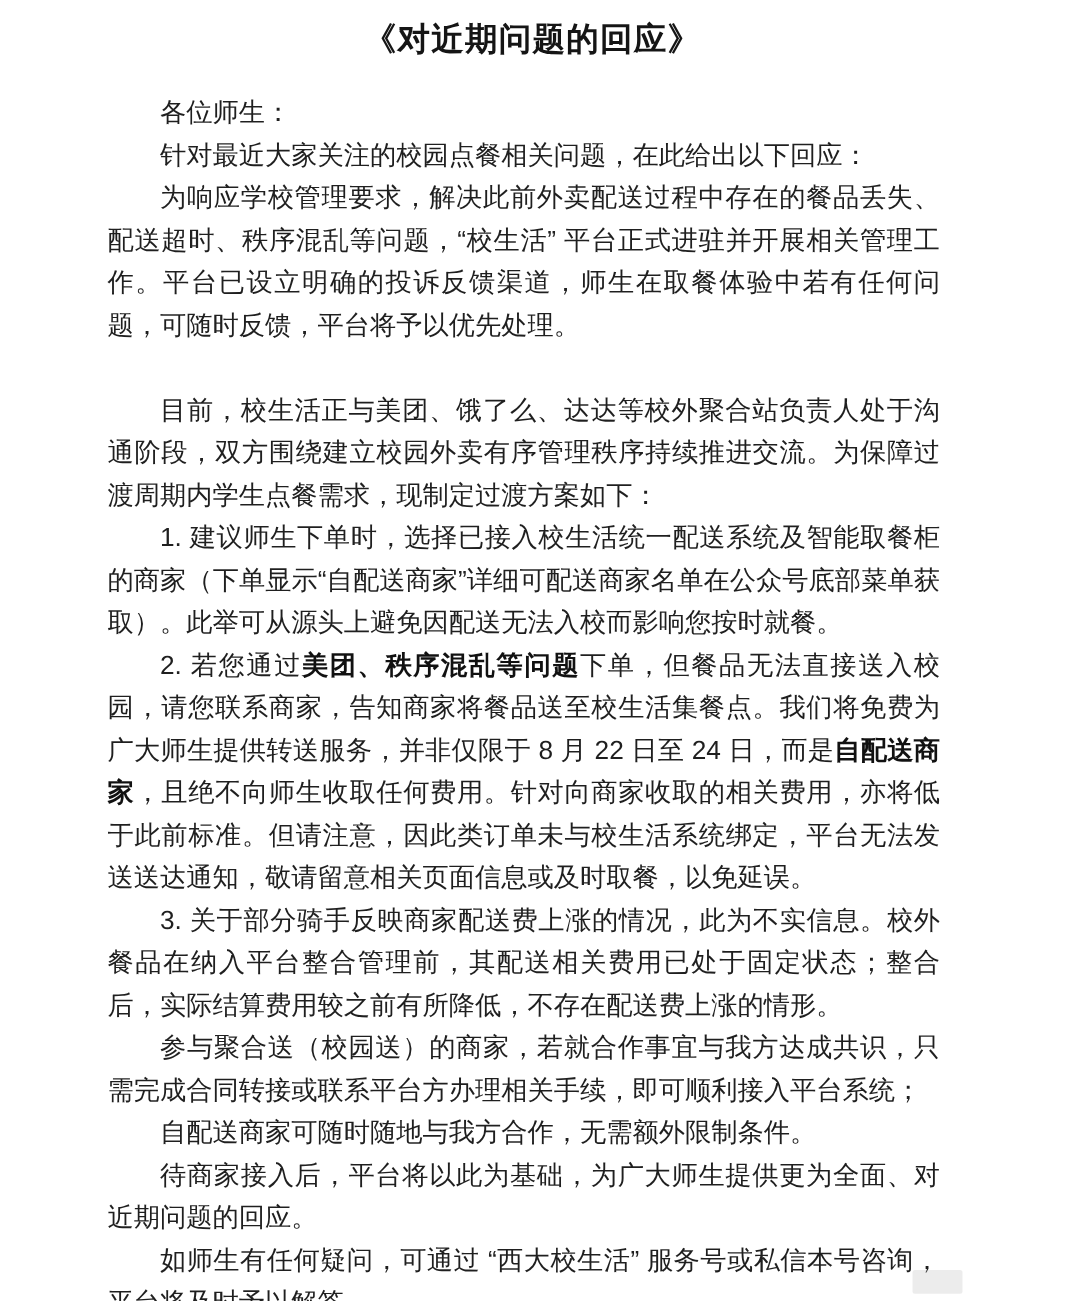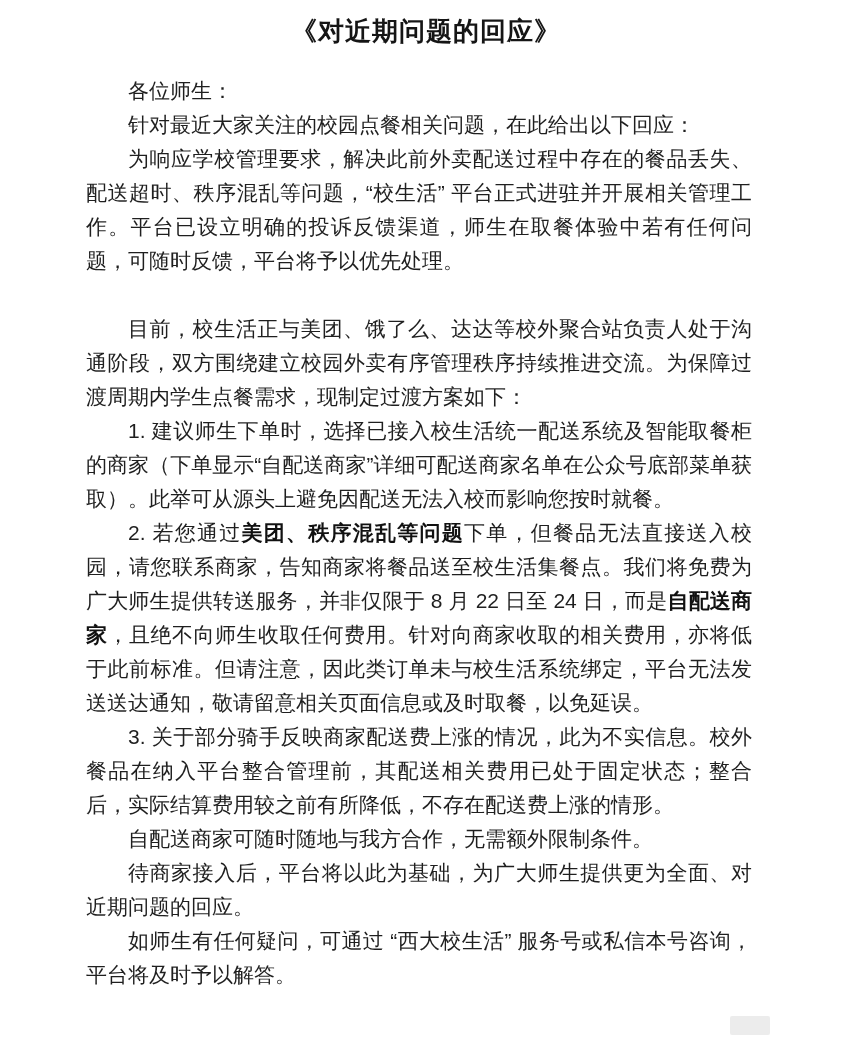--- a/index.html
+++ b/index.html
@@ -64,19 +64,20 @@
 
   <div class="body" id="doc-body">
       <p class="para"><span>各位师生：</span></p>
       <p class="para"><span>针对最近大家关注的校园点餐相关问题，在此给出以下回应：</span></p>
       <p class="para"><span>为响应学校管理要求，解决此前外卖配送过程中存在的餐品丢失、配送超时、秩序混乱等问题，“校生活” 平台正式进驻并开展相关管理工作。平台已设立明确的投诉反馈渠道，师生在取餐体验中若有任何问题，可随时反馈，平台将予以优先处理。</span></p>
       <p class="blank-line"></p>
       <p class="para"><span>目前，校生活正与美团、饿了么、达达等校外聚合站负责人处于沟通阶段，双方围绕建立校园外卖有序管理秩序持续推进交流。为保障过渡周期内学生点餐需求，现制定过渡方案如下：</span></p>
       <p class="para"><span>1. 建议师生下单时，选择已接入校生活统一配送系统及智能取餐柜的商家（下单显示“自配送商家”详细可配送商家名单在公众号底部菜单获取）。此举可从源头上避免因配送无法入校而影响您按时就餐。</span></p>
       <p class="para"><span>2. 若您通过</span><span class="bold">美团、秩序混乱等问题</span><span>下单，但餐品无法直接送入校园，请您联系商家，告知商家将餐品送至校生活集餐点。我们将免费为广大师生提供转送服务，并非仅限于 8 月 22 日至 24 日，而是</span><span class="bold">自配送商家</span><span>，且绝不向师生收取任何费用。针对向商家收取的相关费用，亦将低于此前标准。但请注意，因此类订单未与校生活系统绑定，平台无法发送送达通知，敬请留意相关页面信息或及时取餐，以免延误。</span></p>
       <p class="para"><span>3. 关于部分骑手反映商家配送费上涨的情况，此为不实信息。校外餐品在纳入平台整合管理前，其配送相关费用已处于固定状态；整合后，实际结算费用较之前有所降低，不存在配送费上涨的情形。</span></p>
+      <p class="para"><span>参与聚合送（校园送）的商家，若就合作事宜与我方达成共识，只需完成合同转接或联系平台方办理相关手续，即可顺利接入平台系统；</span></p>
       <p class="para"><span>自配送商家可随时随地与我方合作，无需额外限制条件。</span></p>
       <p class="para"><span>待商家接入后，平台将以此为基础，为广大师生提供更为全面、对近期问题的回应。</span></p>
       <p class="para"><span>如师生有任何疑问，可通过 “西大校生活” 服务号或私信本号咨询，平台将及时予以解答。</span></p>
     </div>
 
   <div class="watermark"></div>
 </div>
 
 </body></html>

